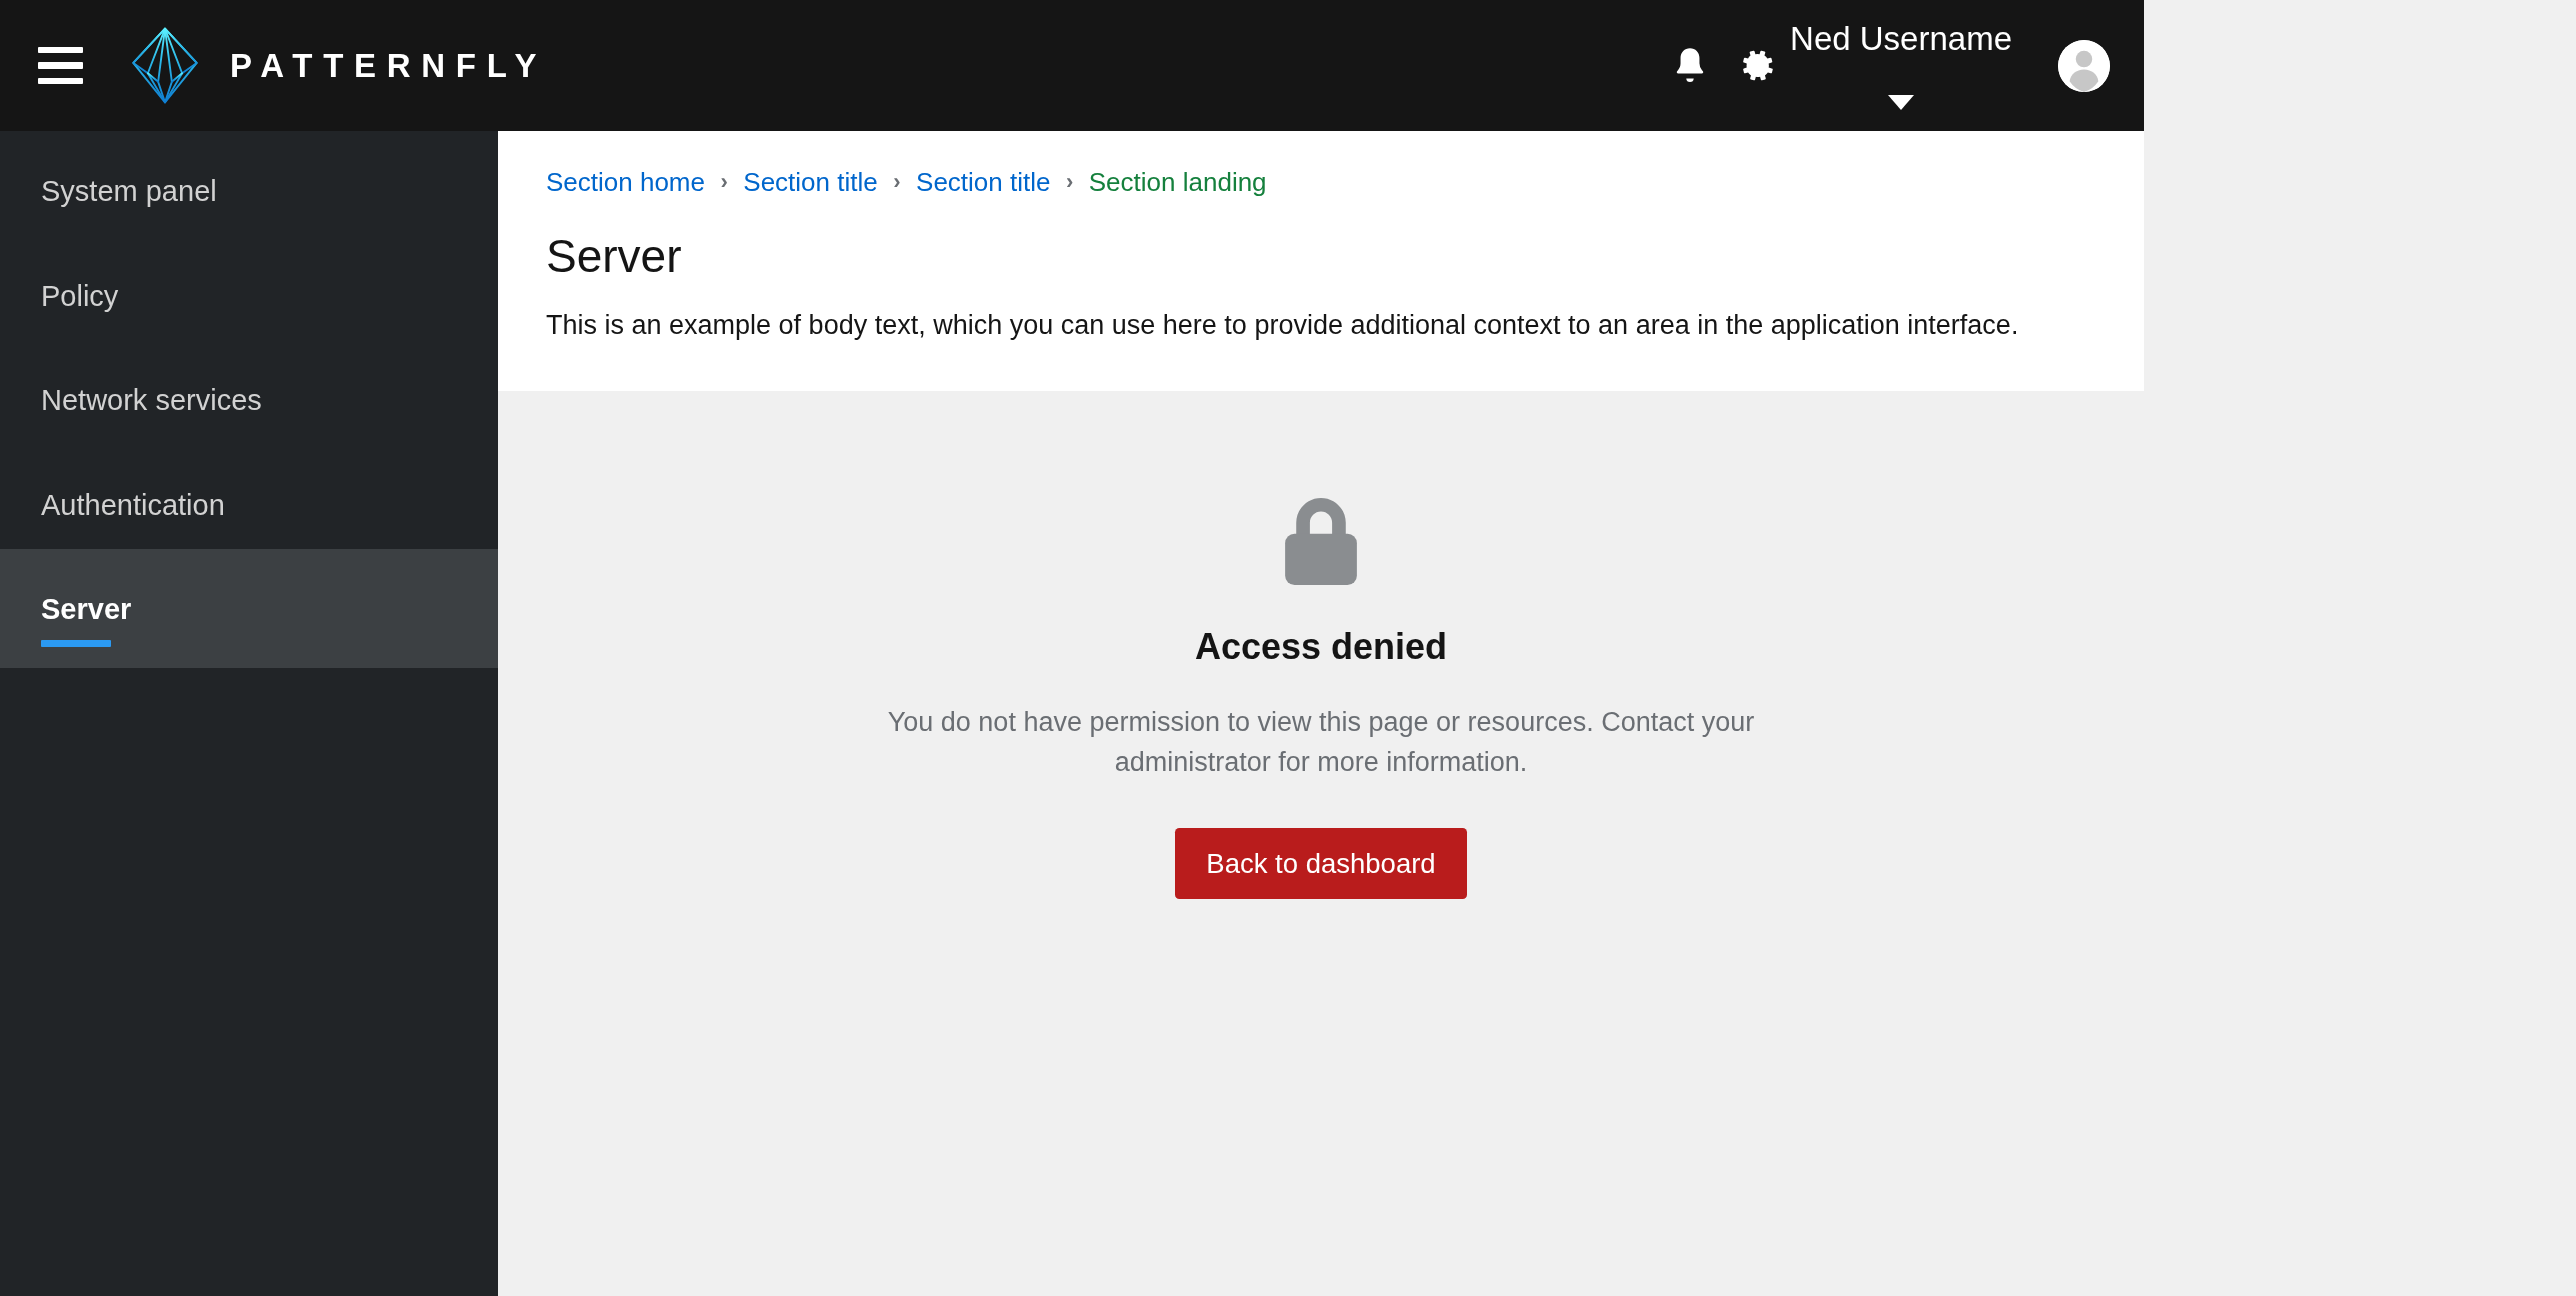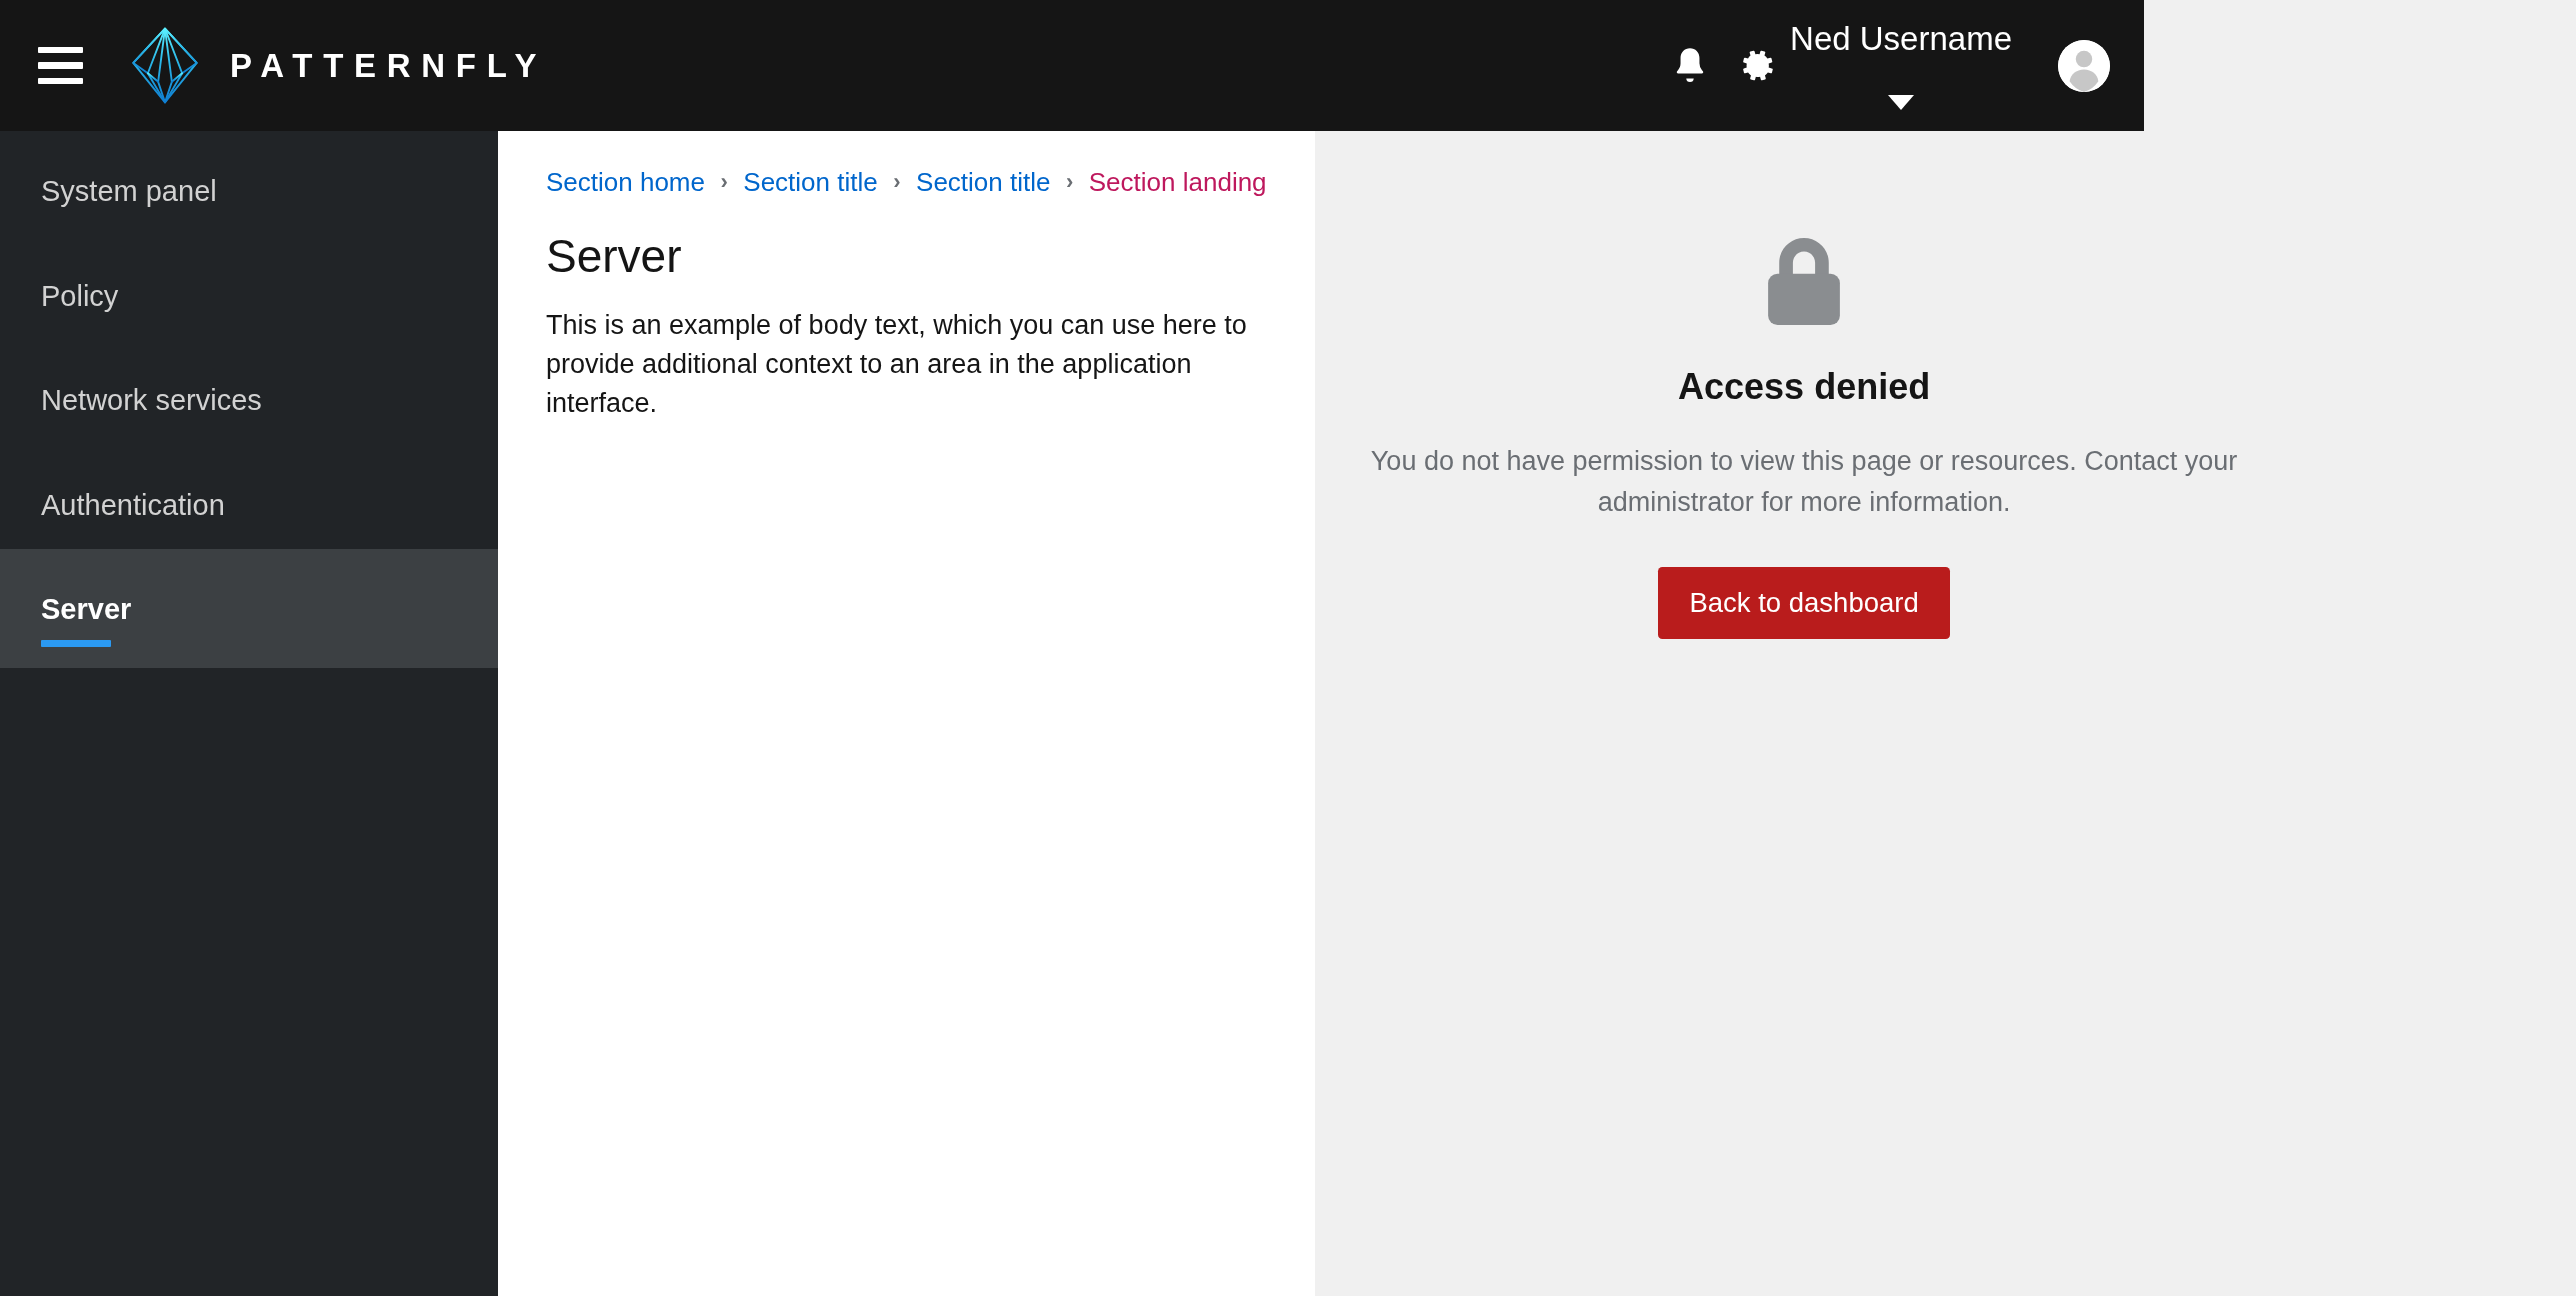--- a/index.html
+++ b/index.html
@@ -177,21 +177,21 @@
     width: 70px;
     height: 7.7px;
     background: #2b9af3;
     border-radius: 0.9px;
   }
 
   
   .main {
     flex: 1 1 auto;
     display: flex;
-    flex-direction: row;
+    flex-direction: column;
     min-width: 0;
     background: #f0f0f0;
   }
 
   .page-header {
     background: #ffffff;
     padding: 38px 48px 46px 48px;
   }
 
   .breadcrumb {
@@ -202,21 +202,21 @@
     margin-bottom: 34px;
     flex-wrap: nowrap;
   }
   .breadcrumb-link {
     color: #0066cc;
     text-decoration: none;
     cursor: pointer;
     white-space: nowrap;
   }
   .breadcrumb-current {
-    color: #be185d;
+    color: #15803d;
     white-space: nowrap;
   }
   .breadcrumb-sep {
     color: #6a6e73;
     margin: 0 15.5px;
     font-size: 22px;
     line-height: 1;
     display: inline-flex;
     align-items: center;
     font-weight: 700;

